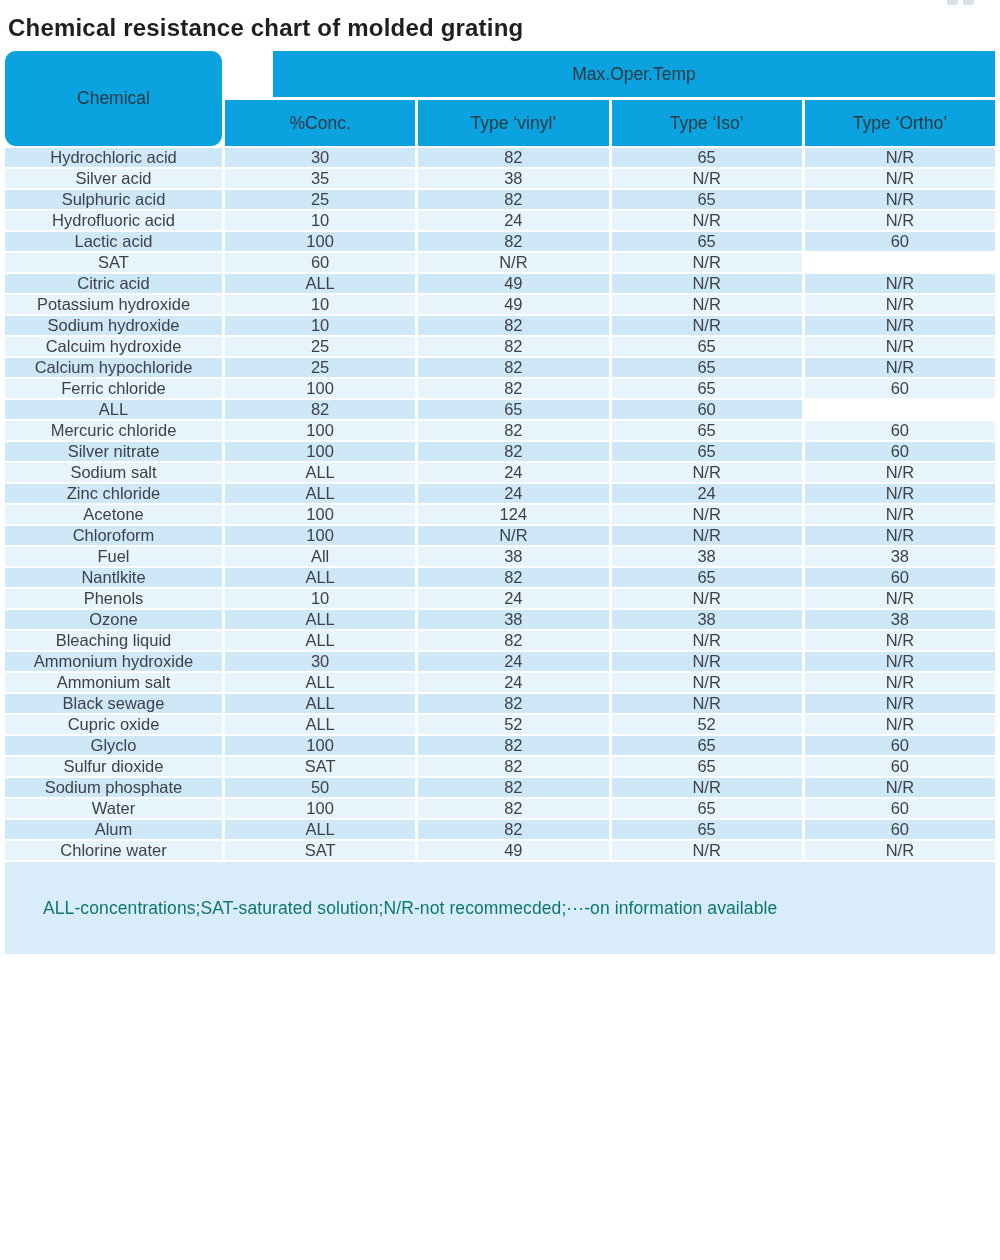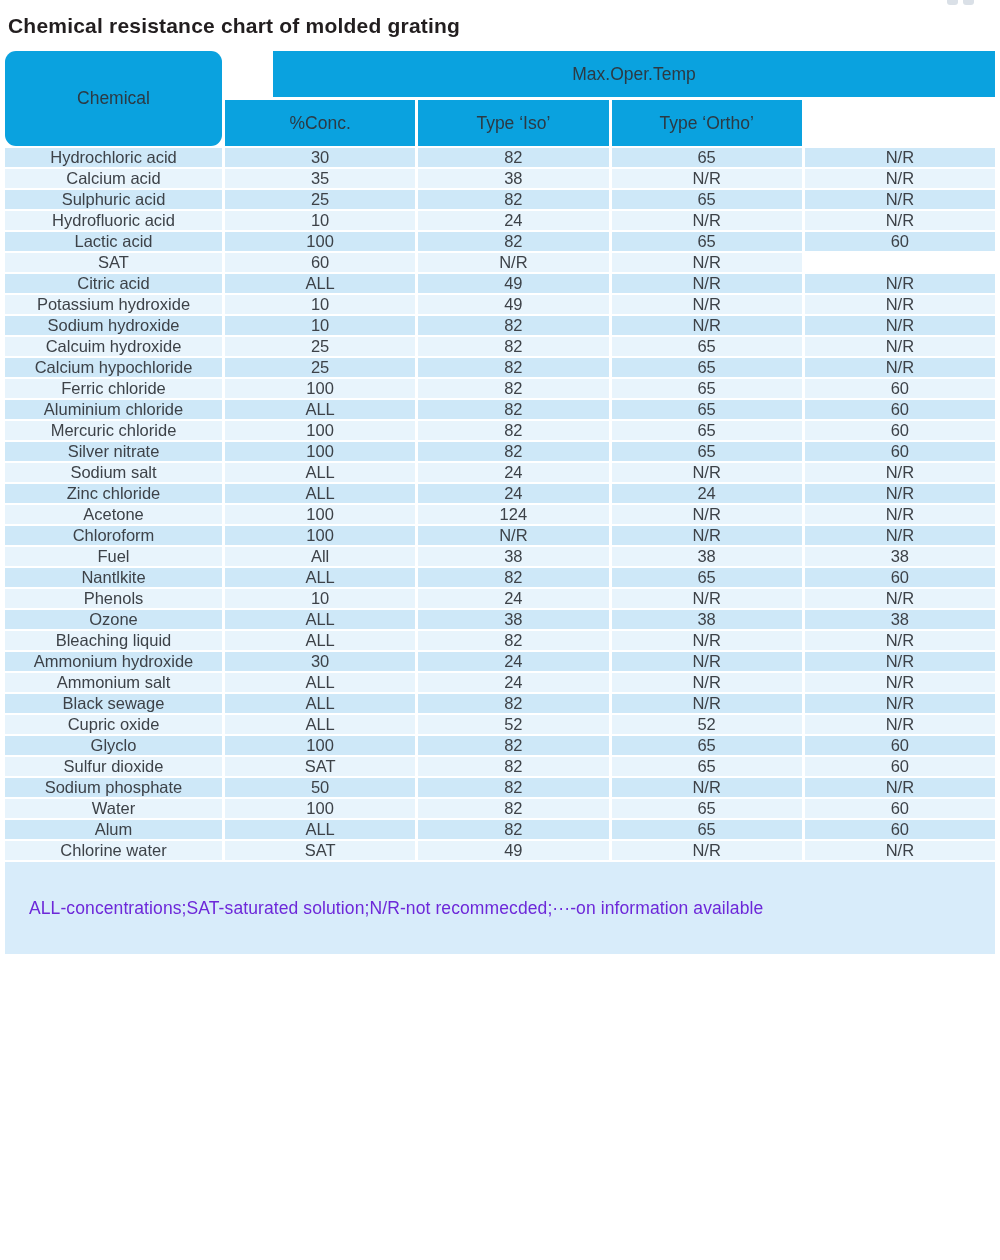--- a/index.html
+++ b/index.html
@@ -15,21 +15,21 @@
   html,body{background:#ffffff;}
   .page{
     position:relative;
     width:1000px;height:1260px;
     background:#ffffff;
     font-family:"Liberation Sans", sans-serif;
     overflow:hidden;
   }
   .page-title{
     position:absolute;left:8px;top:14px;
-    font-size:21px;font-weight:bold;color:var(--title-ink);
+    font-size:24px;font-weight:bold;color:var(--title-ink);
     letter-spacing:0.2px;
   }
   .page-frag{
     position:absolute;top:0;right:26px;height:5px;
     display:flex;gap:5px;opacity:.45;
   }
   .page-frag span{display:block;width:11px;height:5px;background:#aebccb;border-radius:0 0 3px 3px;}
   .table-wrap{
     position:absolute;left:5px;top:51px;width:990px;
   }
@@ -61,22 +61,22 @@
     font-size:16.5px;color:var(--ink);
     white-space:nowrap;
   }
   .body-row.odd .cell{background:var(--row-dark);}
   .body-row.even .cell{background:var(--row-light);}
   .footnote{
     margin-top:1px;
     height:92px;
     background:var(--note-bg);
     display:flex;align-items:center;
-    padding-left:24px;
-    font-size:17.5px;color:#6d28d9;
+    padding-left:38px;
+    font-size:17.5px;color:#0f766e;
     letter-spacing:0.1px;
   }
 </style>
 </head>
 <body>
 
 <div class="page">
 
   <div class="page-title">Chemical resistance chart of molded grating</div>
 
@@ -84,34 +84,35 @@
     <span></span>
       <span></span>
   </div>
 
   <div class="table-wrap">
 
     <div class="header-grid">
       <div class="hcell chemical">Chemical</div>
       <div class="hcell group">Max.Oper.Temp</div>
       <div class="hcell">%Conc.</div>
+      <div class="hcell">Type ‘vinyl’</div>
       <div class="hcell">Type ‘Iso’</div>
       <div class="hcell">Type ‘Ortho’</div>
     </div>
 
     <div class="tbody" id="table-body">
         <div class="body-row odd">
           <div class="cell">Hydrochloric acid</div>
           <div class="cell">30</div>
           <div class="cell">82</div>
           <div class="cell">65</div>
           <div class="cell">N/R</div>
         </div>
         <div class="body-row even">
-          <div class="cell">Calcium acid</div>
+          <div class="cell">Silver acid</div>
           <div class="cell">35</div>
           <div class="cell">38</div>
           <div class="cell">N/R</div>
           <div class="cell">N/R</div>
         </div>
         <div class="body-row odd">
           <div class="cell">Sulphuric acid</div>
           <div class="cell">25</div>
           <div class="cell">82</div>
           <div class="cell">65</div>
@@ -173,21 +174,20 @@
           <div class="cell">N/R</div>
         </div>
         <div class="body-row even">
           <div class="cell">Ferric chloride</div>
           <div class="cell">100</div>
           <div class="cell">82</div>
           <div class="cell">65</div>
           <div class="cell">60</div>
         </div>
         <div class="body-row odd">
-          <div class="cell">Aluminium chloride</div>
           <div class="cell">ALL</div>
           <div class="cell">82</div>
           <div class="cell">65</div>
           <div class="cell">60</div>
         </div>
         <div class="body-row even">
           <div class="cell">Mercuric chloride</div>
           <div class="cell">100</div>
           <div class="cell">82</div>
           <div class="cell">65</div>

